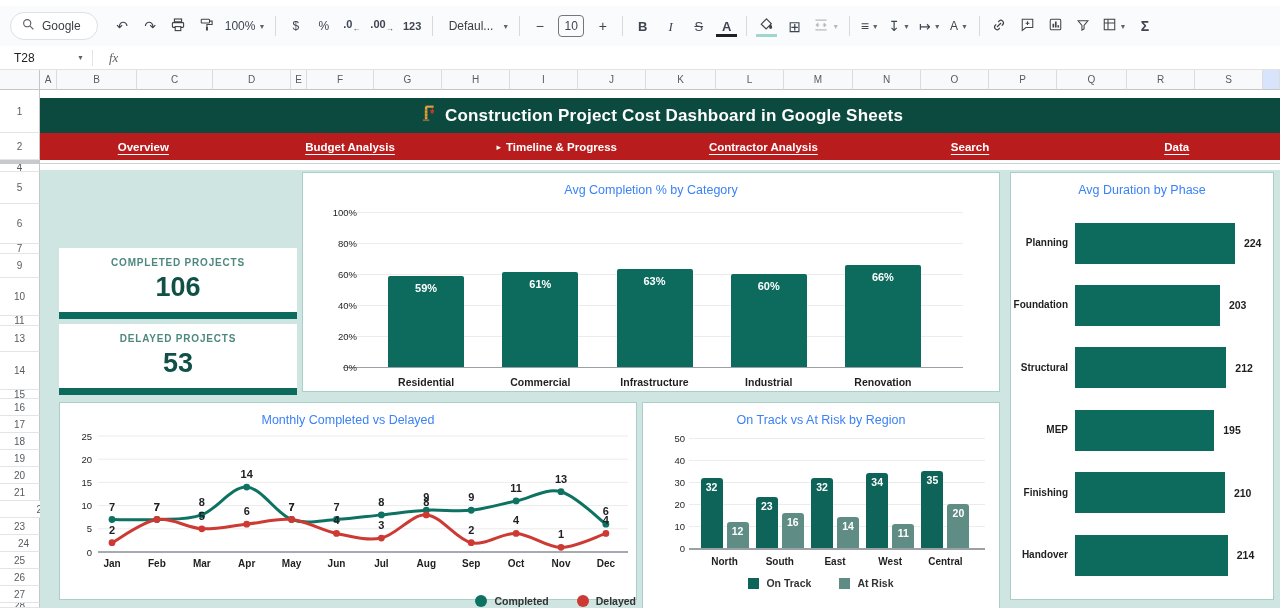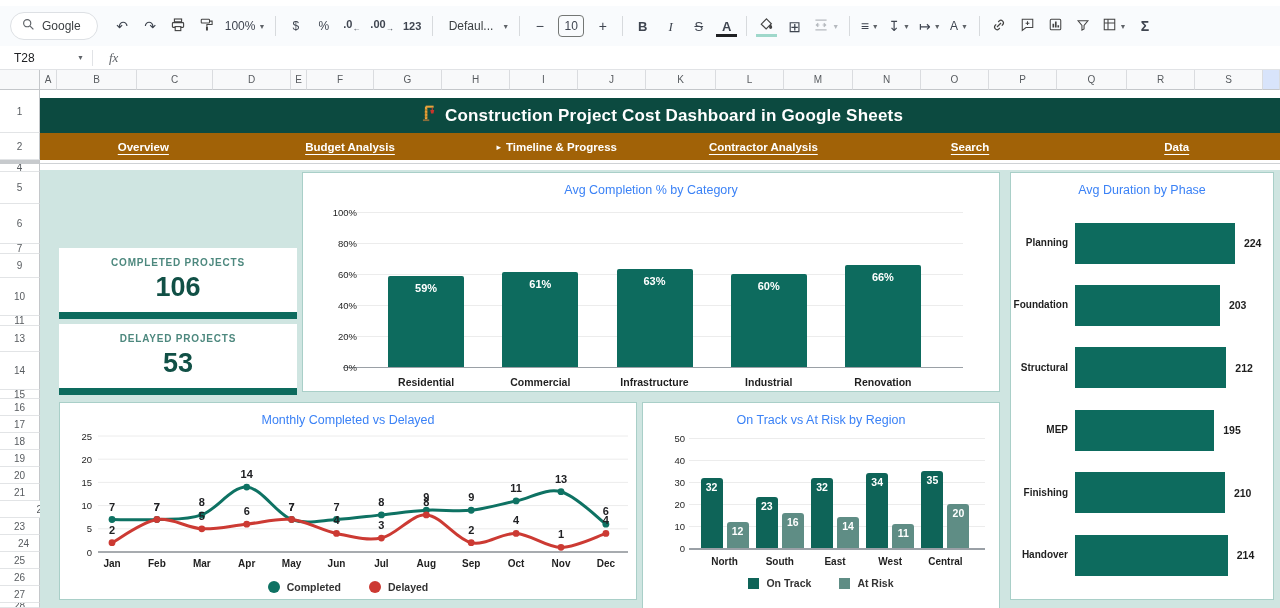--- a/index.html
+++ b/index.html
@@ -324,21 +324,21 @@
             <path d="M11 3h10" stroke="#e8a33d" stroke-width="2.6"></path>
             <path d="M19.3 4.5v2.8" stroke="#c9352b" stroke-width="1.4"></path>
             <path d="M16.8 7.3h5l-1 4.2h-3z" fill="#c9352b"></path>
             <rect x="7.5" y="19" width="8" height="2.2" fill="#8a6d3b"></rect>
             <path d="M10 6l3 3M13 6l-3 3M10 10l3 3M13 10l-3 3M10 14l3 3M13 14l-3 3" stroke="#b07c20" stroke-width="1"></path>
           </svg>
         </span>
         <span>Construction Project Cost Dashboard in Google Sheets</span>
       </div>
 
-      <div class="nav" id="navbar" style="background: #a16207;">
+      <div class="nav" id="navbar" style="background: #b91c1c;">
           <div class="nav-item">
             <span class="lbl">Overview</span>
           </div>
           <div class="nav-item">
             <span class="lbl">Budget Analysis</span>
           </div>
           <div class="nav-item active">
             <span class="arrow">▸</span>
             <span class="lbl">Timeline &amp; Progress</span>
           </div>
@@ -479,21 +479,21 @@
               <text x="366.3" y="102.88" text-anchor="middle" font-size="11" font-weight="bold" fill="#202124" font-family="Liberation Sans,sans-serif">8</text>
               <circle cx="411.2" cy="139.72" r="3.4" fill="#cc3a33"></circle>
               <text x="411.2" y="130.72" text-anchor="middle" font-size="11" font-weight="bold" fill="#202124" font-family="Liberation Sans,sans-serif">2</text>
               <circle cx="456.09999999999997" cy="130.44" r="3.4" fill="#cc3a33"></circle>
               <text x="456.09999999999997" y="121.44" text-anchor="middle" font-size="11" font-weight="bold" fill="#202124" font-family="Liberation Sans,sans-serif">4</text>
               <circle cx="501" cy="144.36" r="3.4" fill="#cc3a33"></circle>
               <text x="501" y="135.36" text-anchor="middle" font-size="11" font-weight="bold" fill="#202124" font-family="Liberation Sans,sans-serif">1</text>
               <circle cx="545.9" cy="130.44" r="3.4" fill="#cc3a33"></circle>
               <text x="545.9" y="121.44" text-anchor="middle" font-size="11" font-weight="bold" fill="#202124" font-family="Liberation Sans,sans-serif">4</text>
             </svg>
-            <div class="legend" style="top: 178px;">
+            <div class="legend" style="top: 192px; justify-content: flex-end;">
               <div class="legend-item">
                 <div class="legend-swatch round" style="background: rgb(14, 114, 99);"></div>
                 <span>Completed</span>
               </div>
               <div class="legend-item">
                 <div class="legend-swatch round" style="background: rgb(204, 58, 51);"></div>
                 <span>Delayed</span>
               </div>
             </div>
           </div>

